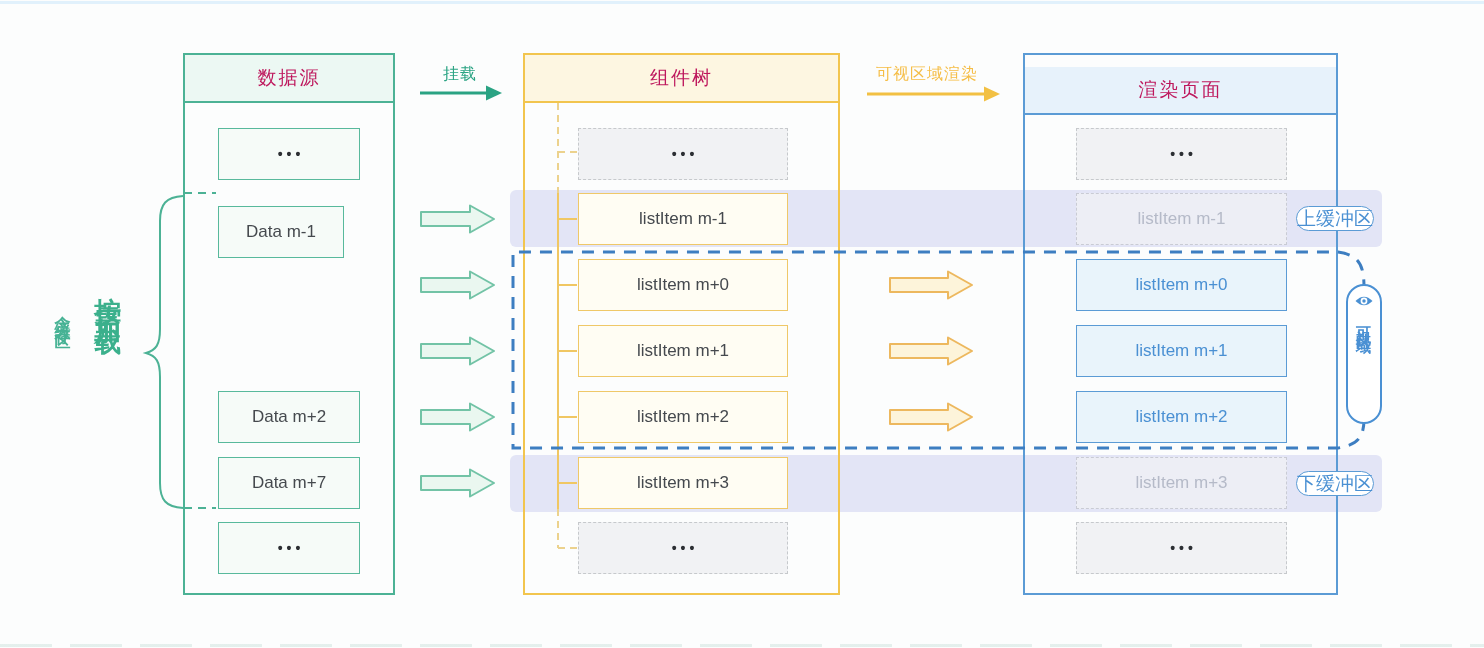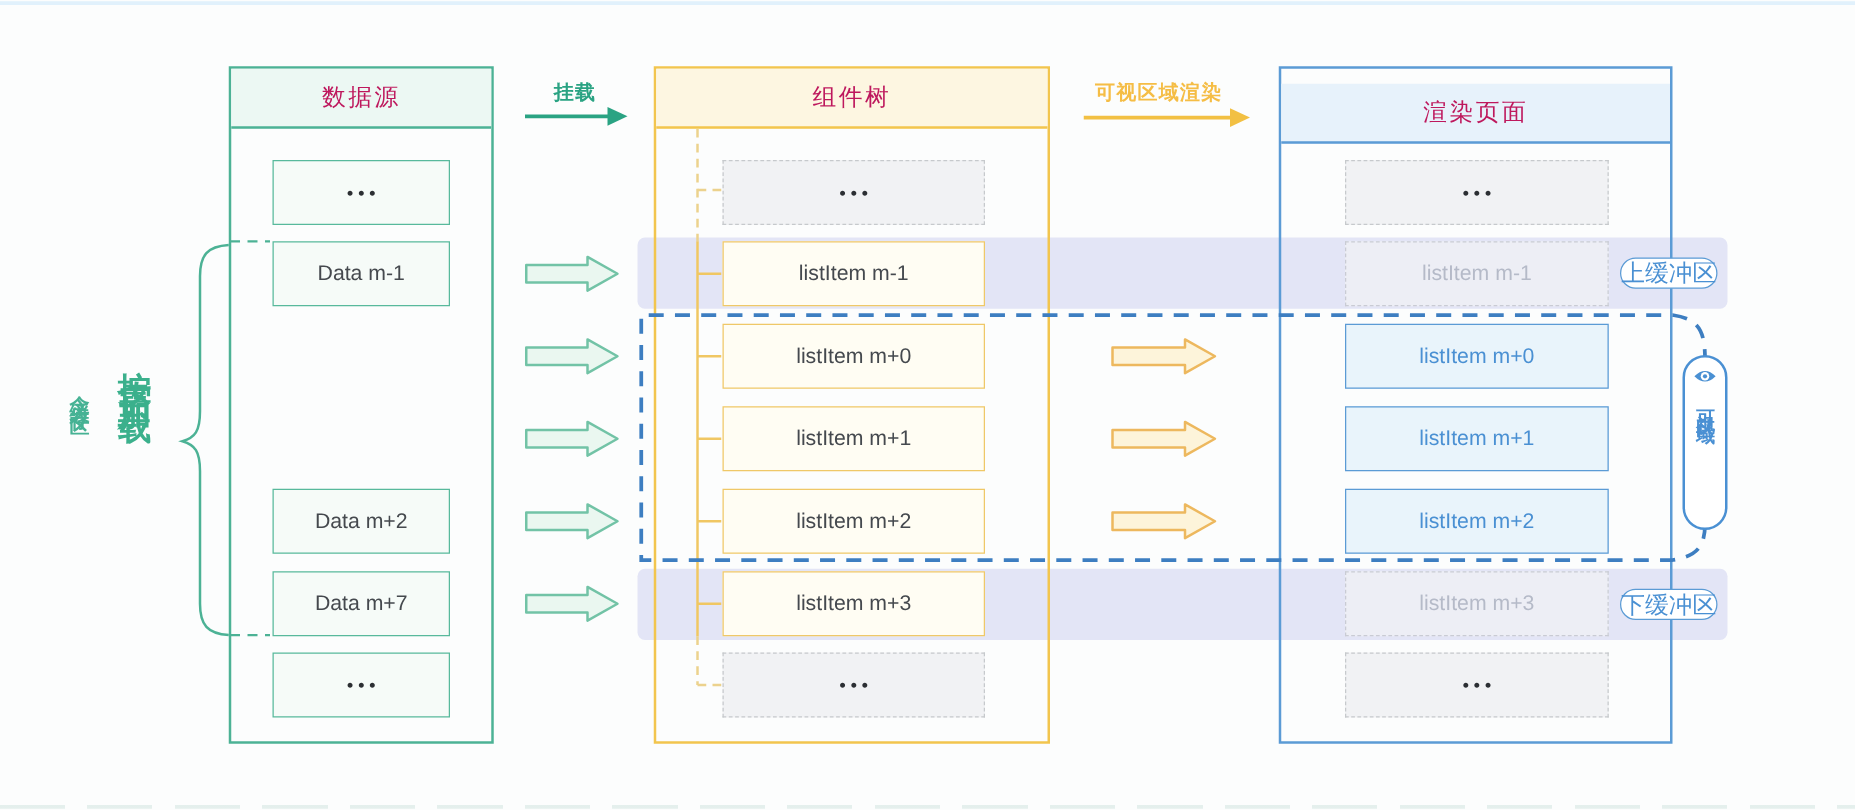--- a/index.html
+++ b/index.html
@@ -26,21 +26,21 @@
 
   .box{position:absolute;height:52px;box-sizing:border-box;display:flex;align-items:center;justify-content:center;
     font-size:17px;color:#45494e;z-index:3;}
   .box.g{border:1.5px solid #58b99c;background:#f6fbf8;}
   .box.y{border:1.5px solid #efc868;background:#fffdf3;}
   .box.b{border:1.5px solid #5b9bd5;background:#e9f4fb;color:#4a90d3;font-weight:500;}
   .box.ghost{border:1.5px dashed #c6c9cc;background:#f1f2f4;}
   .box.ghostband{border:1.5px dashed #c9cbd4;background:#edeef5;color:#b5bac8;}
   .box.dots{font-weight:bold;font-size:14px;letter-spacing:4px;color:#2c2f33;padding-left:4px;}
 
-  .flow-label{position:absolute;z-index:4;font-weight:bold;letter-spacing:1px;text-align:center;font-size:16px;}
+  .flow-label{position:absolute;z-index:4;font-weight:normal;letter-spacing:1px;text-align:center;font-size:16px;}
   .flow-label.mount{left:418px;top:64px;width:84px;color:#2aa383;}
   .flow-label.render{left:852px;top:64px;width:150px;color:#f5bd45;}
 
   .note-primary{position:absolute;left:92px;top:276px;writing-mode:vertical-lr;text-orientation:upright;
     font-size:27px;font-weight:bold;color:#3bb08c;letter-spacing:10px;z-index:2;line-height:1.1;}
   .note-secondary{position:absolute;left:54px;top:303px;writing-mode:vertical-lr;text-orientation:upright;
     font-size:16px;font-weight:600;color:#46b294;letter-spacing:6px;z-index:2;line-height:1.1;}
 
   .overlay{position:absolute;left:0;top:0;z-index:4;pointer-events:none;}
 
@@ -76,21 +76,21 @@
     <div class="col-head">组件树</div>
   </div>
   <div class="col c3">
     <div class="col-head">渲染页面</div>
   </div>
 
   <div class="flow-label mount">挂载</div>
   <div class="flow-label render">可视区域渲染</div>
 
   <div class="box g dots" style="left:218px;top:128px;width:142px">•••</div>
-  <div class="box g" style="left:218px;top:193px;width:142px">Data m-1</div>
+  <div class="box g" style="left:218px;top:206px;width:126px">Data m-1</div>
   <div class="box g" style="left:218px;top:391px;width:142px">Data m+2</div>
   <div class="box g" style="left:218px;top:457px;width:142px">Data m+7</div>
   <div class="box g dots" style="left:218px;top:522px;width:142px">•••</div>
 
   <div class="box ghost dots" style="left:578px;top:128px;width:210px">•••</div>
   <div class="box y" style="left:578px;top:193px;width:210px">listItem m-1</div>
   <div class="box y" style="left:578px;top:259px;width:210px">listItem m+0</div>
   <div class="box y" style="left:578px;top:325px;width:210px">listItem m+1</div>
   <div class="box y" style="left:578px;top:391px;width:210px">listItem m+2</div>
   <div class="box y" style="left:578px;top:457px;width:210px">listItem m+3</div>

